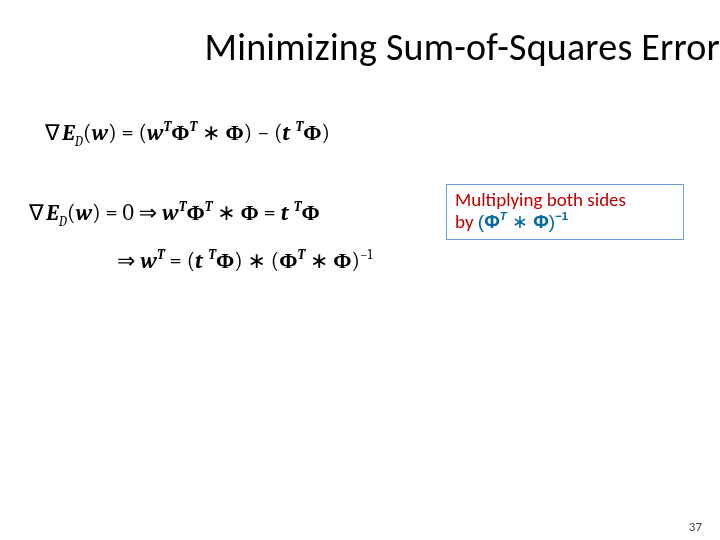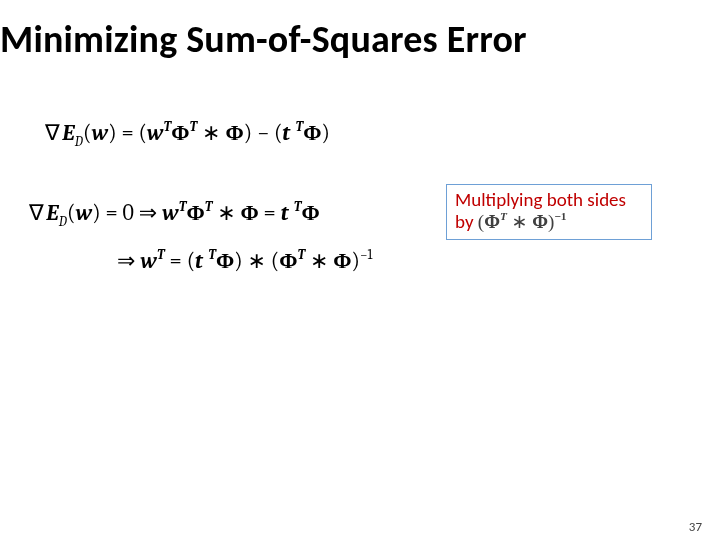--- a/index.html
+++ b/index.html
@@ -14,26 +14,26 @@
     overflow: hidden;
   }
   .slide {
     width: 720px;
     height: 540px;
     position: relative;
     box-sizing: border-box;
   }
   .title {
     position: absolute;
-    top: 16px;
+    top: 24px;
     left: 0;
     width: 100%;
-    text-align: left;
+    text-align: right;
     font-size: 38px;
-    font-weight: 700;
+    font-weight: 400;
     letter-spacing: 0.2px;
   }
   .eq {
     position: absolute;
     font-family: "Cambria Math", "Cambria", "Times New Roman", serif;
     font-size: 22px;
     white-space: nowrap;
     margin-left: 7px;
   }
   .eq1 { top: 120px; left: 38px; }
@@ -59,31 +59,31 @@
     top: 0.05em;
     font-style: italic;
   }
   .sp { display:inline-block; width:0.25em; }
   .spn { display:inline-block; width:0.12em; }
 
   .annot-box {
     position: absolute;
     top: 184px;
     left: 446px;
-    width: 206px;
+    width: 238px;
     box-sizing: border-box;
     border: 1px solid #6ea0d6;
     padding: 4px 8px 6px 8px;
     color: #c00000;
     font-size: 19px;
     line-height: 1.15;
   }
   .annot-inline {
-    font-family: Liberation Serif, serif;
-    color: #404040;
+    font-family: Liberation Sans, sans-serif;
+    color: #0369a1;
     font-size: 19px;
   }
   .annot-inline .sup { font-size: 0.60em; }
   .pagenum {
     position: absolute;
     bottom: 6px;
     right: 18px;
     font-size: 13px;
     color: #444;
   }

